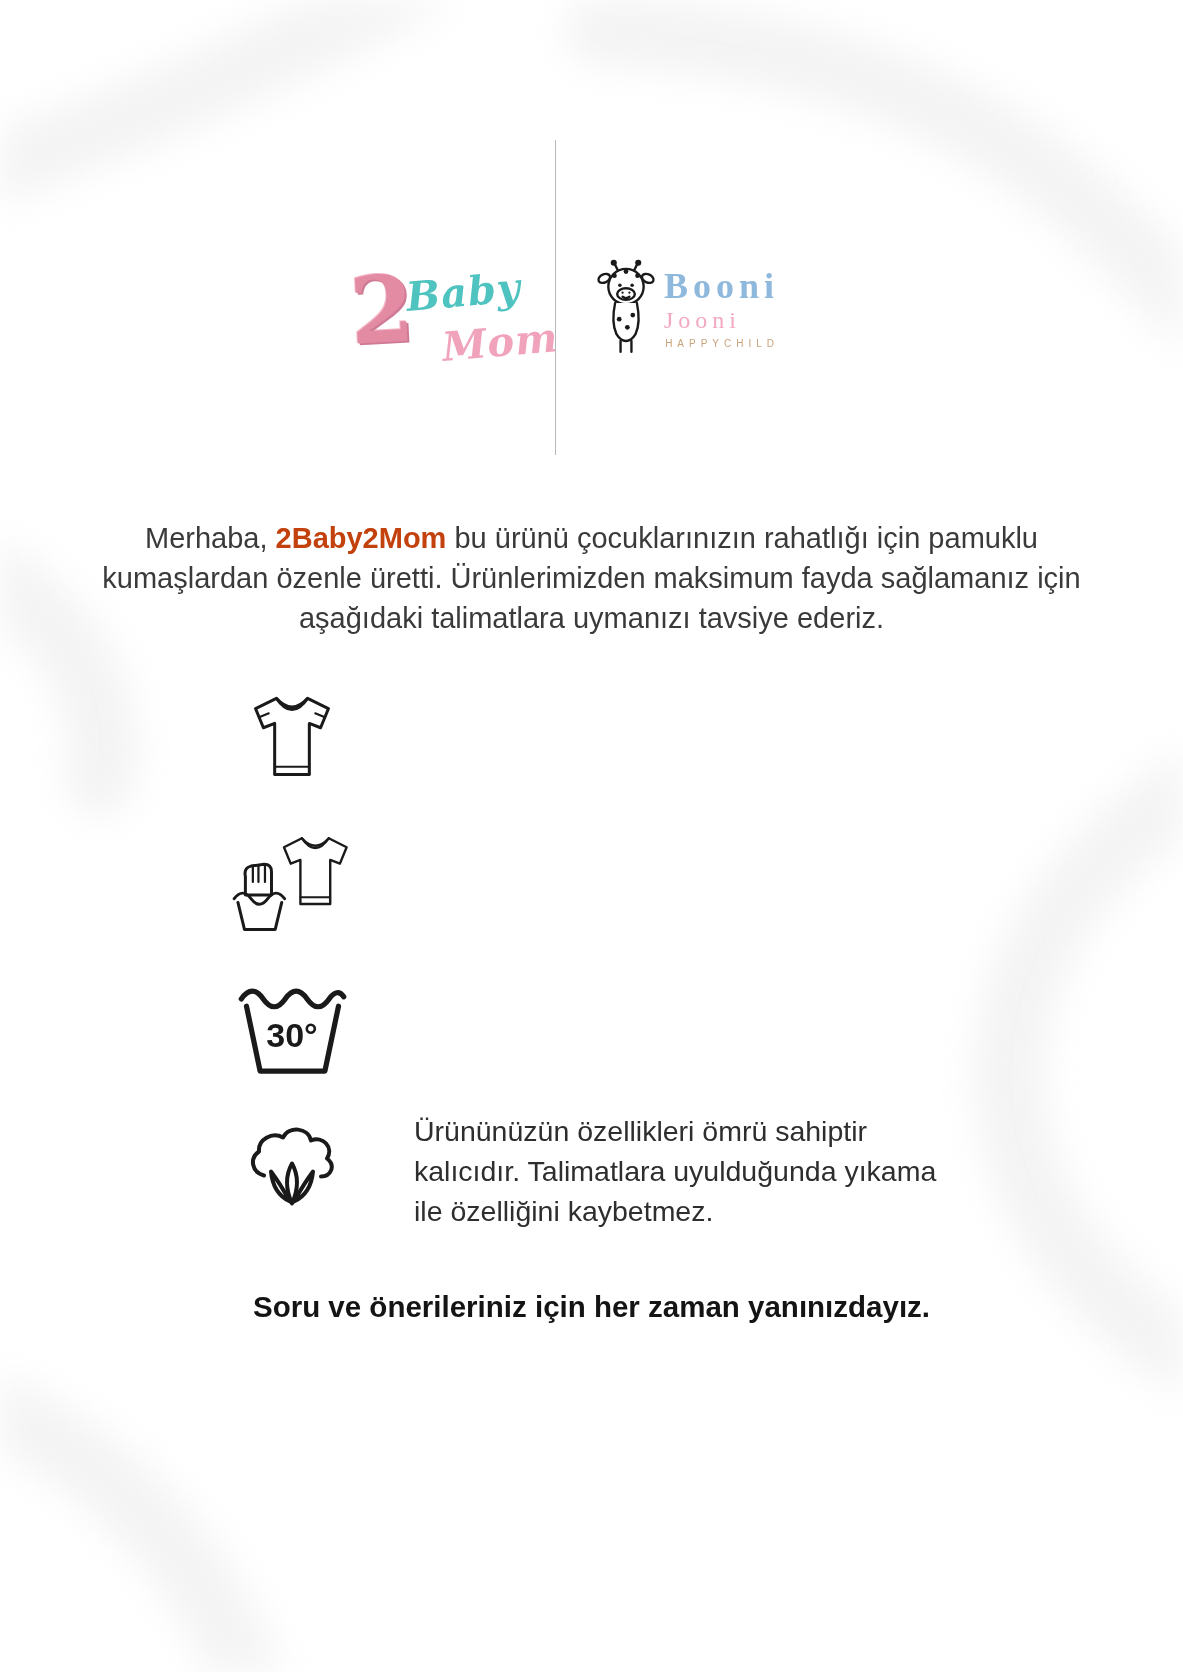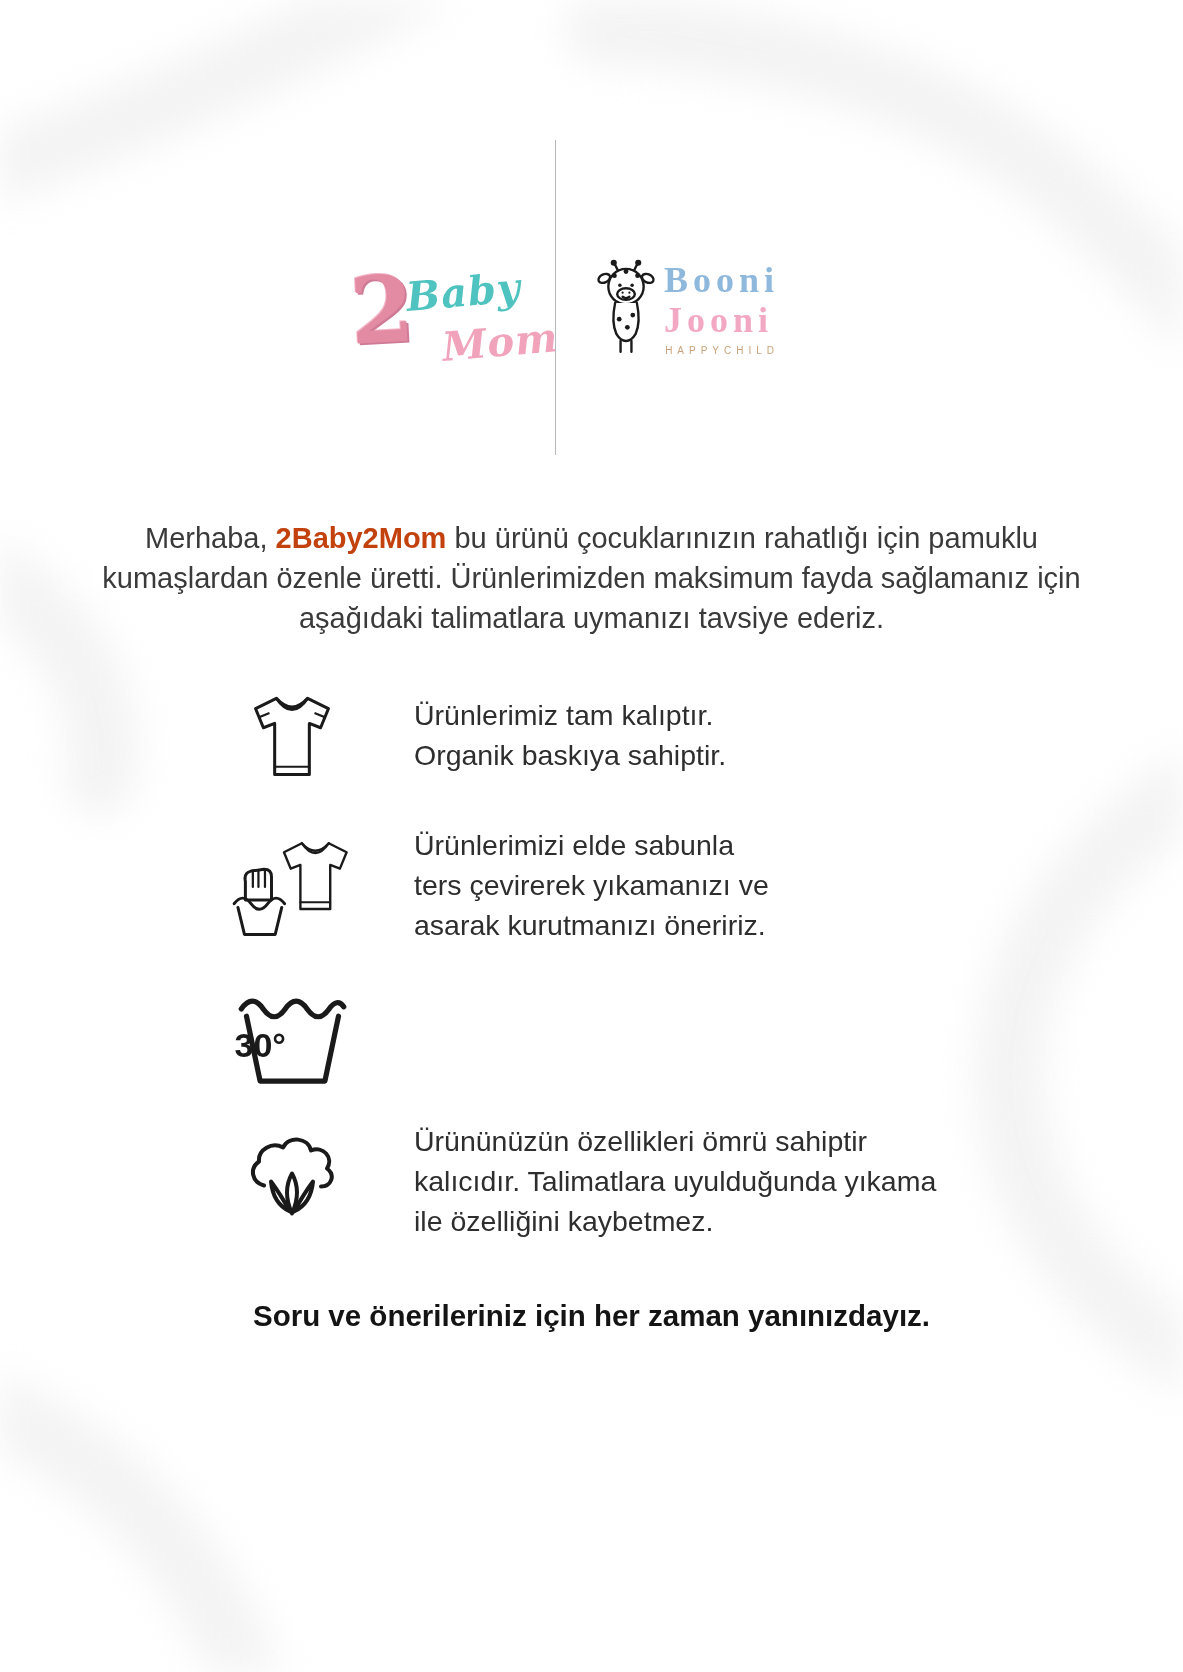--- a/index.html
+++ b/index.html
@@ -95,24 +95,24 @@
   .booni-text { display: flex; flex-direction: column; line-height: 1.05; }
   .booni-line1 {
     font-family: "Liberation Serif", serif;
     font-size: 36px;
     letter-spacing: 5px;
     color: #8fb8dd;
     font-weight: 600;
   }
   .booni-line2 {
     font-family: "Liberation Serif", serif;
-    font-size: 36px;
+    font-size: 24px;
     letter-spacing: 5px;
     color: #f2a7c3;
-    font-weight: 700;
+    font-weight: 400;
     margin-top: 2px;
   }
   .booni-tagline {
     margin-top: 6px;
     font-size: 10px;
     letter-spacing: 5px;
     color: #c9a27a;
     align-self: flex-end;
   }
 
@@ -150,20 +150,21 @@
     color: #2e2e2e;
     white-space: pre-line;
     text-align: left;
   }
   .icon-30 { position: relative; width: 115px; height: 108px; }
   .icon-30 svg { position: absolute; inset: 0; }
   .deg-label {
     position: absolute;
     left: 0; right: 0;
     top: 46px;
+    text-align: center;
     font-size: 34px;
     font-weight: 600;
     color: #1a1a1a;
   }
 
   
   .footer-note {
     margin-top: 58px;
     text-align: center;
     font-size: 29.5px;
@@ -247,22 +248,20 @@
       <div class="icon-cell">
         <svg width="104" height="112" viewBox="0 0 120 115" aria-hidden="true">
           <g stroke="#1a1a1a" stroke-width="3.5" fill="#ffffff" stroke-linejoin="round">
             <path d="M42 14 L18 26 L27 48 L40 43 L40 102 L80 102 L80 43 L93 48 L102 26 L78 14 Q60 34 42 14 Z"></path>
             <path d="M42 14 Q60 40 78 14" fill="none"></path>
             <path d="M40 93 L80 93" fill="none" stroke-width="2.5"></path>
             <path d="M22 36 L34 31 M98 36 L86 31" fill="none" stroke-width="2.5"></path>
           </g>
         </svg>
       </div>
-      <div class="inst-text">Ürünlerimiz tam kalıptır.
-Organik baskıya sahiptir.</div>
     </div>
 
     <div class="inst-row">
       <div class="icon-cell">
         <svg width="122" height="110" viewBox="0 0 130 118" aria-hidden="true">
           <g stroke="#1a1a1a" stroke-width="3.2" fill="#ffffff" stroke-linejoin="round" stroke-linecap="round">
 
             <g transform="translate(42,2) scale(0.8)">
               <path d="M42 14 L18 26 L27 48 L40 43 L40 102 L80 102 L80 43 L93 48 L102 26 L78 14 Q60 34 42 14 Z"></path>
               <path d="M42 14 Q60 40 78 14" fill="none"></path>
@@ -271,23 +270,20 @@
 
             <path d="M15 54 Q13 45 21 43 L35 41 Q43 41 43 49 L43 74 L15 74 Z"></path>
             <path d="M23 43 L23 60 M29 42 L29 60 M36 41 L36 60" fill="none" stroke-width="2.4"></path>
 
             <path d="M3 78 C9 70 15 70 21 78 C27 86 33 86 39 78 C45 70 51 70 57 78" fill="none"></path>
 
             <path d="M7 82 L14 111 L47 111 L54 82" fill="none"></path>
           </g>
         </svg>
       </div>
-      <div class="inst-text">Ürünlerimizi elde sabunla
-ters çevirerek yıkamanızı ve
-asarak kurutmanızı öneririz.</div>
     </div>
 
     <div class="inst-row">
       <div class="icon-cell">
         <div class="icon-30">
           <svg width="115" height="108" viewBox="0 0 110 102" aria-hidden="true">
             <g stroke="#1a1a1a" stroke-width="5" fill="none" stroke-linecap="round" stroke-linejoin="round">
               <path d="M6 27 C13 17 20 17 27 27 C34 37 41 37 48 27 C55 17 62 17 69 27 C76 37 83 37 90 27 C95 20 100 19 104 25"></path>
               <path d="M11 34 L24 96 L86 96 L99 34"></path>
             </g>

